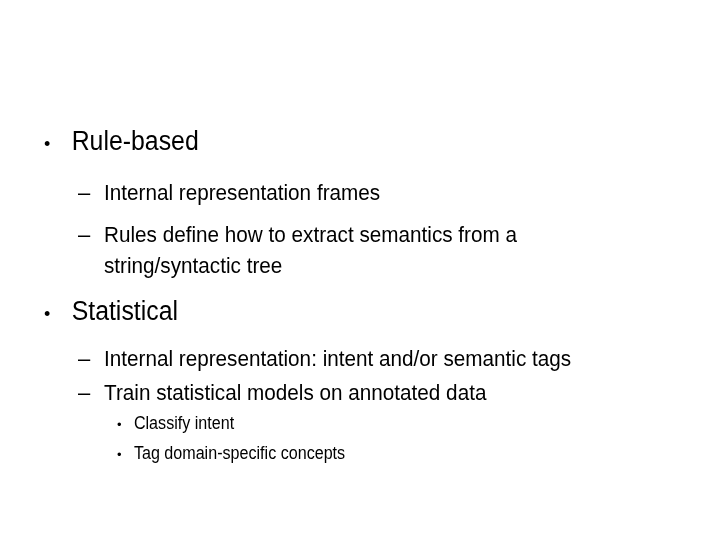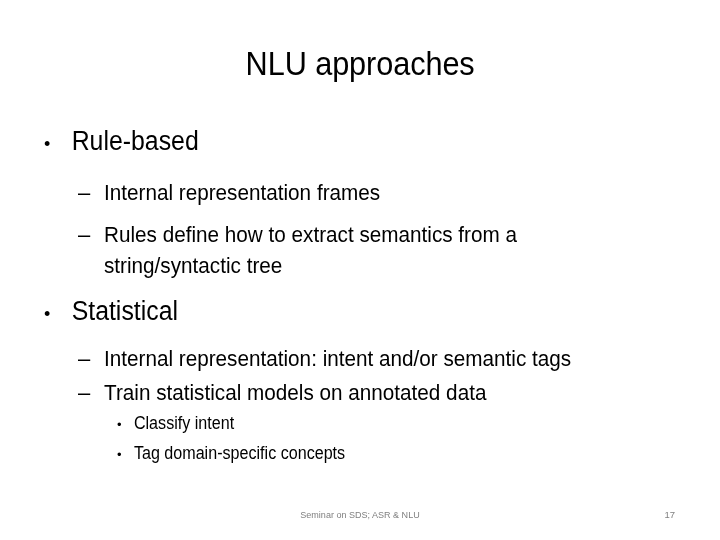--- a/index.html
+++ b/index.html
@@ -153,76 +153,69 @@
     font-size: 9.5px;
     line-height: 14px;
     color: #808080;
   }
 </style>
 </head>
 <body>
 
 <div id="slide">
 
-  <div id="title-block">
-    <span id="slide-title">NLU approaches</span>
+
+  <div id="body-block">
+
+    <div class="bullet-row lvl1">
+      <span class="bullet-mark">•</span>
+      <span class="bullet-text">Rule-based</span>
+    </div>
+
+    <div class="gap-1"></div>
+
+    <div class="bullet-row lvl2">
+      <span class="bullet-mark">–</span>
+      <span class="bullet-text">Internal representation frames</span>
+    </div>
+
+    <div class="gap-2"></div>
+
+    <div class="bullet-row lvl2">
+      <span class="bullet-mark">–</span>
+      <span class="bullet-text">Rules define how to extract  semantics from a string/syntactic tree</span>
+    </div>
+
+    <div class="gap-3"></div>
+
+    <div class="bullet-row lvl1">
+      <span class="bullet-mark">•</span>
+      <span class="bullet-text">Statistical</span>
+    </div>
+
+    <div class="gap-4"></div>
+
+    <div class="bullet-row lvl2">
+      <span class="bullet-mark">–</span>
+      <span class="bullet-text"> Internal representation: intent and/or semantic tags</span>
+    </div>
+
+    <div class="gap-5"></div>
+
+    <div class="bullet-row lvl2">
+      <span class="bullet-mark">–</span>
+      <span class="bullet-text">Train statistical models on annotated data</span>
+    </div>
+
+    <div class="bullet-row lvl3">
+      <span class="bullet-mark">•</span>
+      <span class="bullet-text">Classify intent</span>
+    </div>
+
+    <div class="bullet-row lvl3">
+      <span class="bullet-mark">•</span>
+      <span class="bullet-text">Tag domain-specific concepts</span>
+    </div>
+
   </div>
 
-  <div id="body-block">
-
-    <div class="bullet-row lvl1">
-      <span class="bullet-mark">•</span>
-      <span class="bullet-text">Rule-based</span>
-    </div>
-
-    <div class="gap-1"></div>
-
-    <div class="bullet-row lvl2">
-      <span class="bullet-mark">–</span>
-      <span class="bullet-text">Internal representation frames</span>
-    </div>
-
-    <div class="gap-2"></div>
-
-    <div class="bullet-row lvl2">
-      <span class="bullet-mark">–</span>
-      <span class="bullet-text">Rules define how to extract  semantics from a string/syntactic tree</span>
-    </div>
-
-    <div class="gap-3"></div>
-
-    <div class="bullet-row lvl1">
-      <span class="bullet-mark">•</span>
-      <span class="bullet-text">Statistical</span>
-    </div>
-
-    <div class="gap-4"></div>
-
-    <div class="bullet-row lvl2">
-      <span class="bullet-mark">–</span>
-      <span class="bullet-text"> Internal representation: intent and/or semantic tags</span>
-    </div>
-
-    <div class="gap-5"></div>
-
-    <div class="bullet-row lvl2">
-      <span class="bullet-mark">–</span>
-      <span class="bullet-text">Train statistical models on annotated data</span>
-    </div>
-
-    <div class="bullet-row lvl3">
-      <span class="bullet-mark">•</span>
-      <span class="bullet-text">Classify intent</span>
-    </div>
-
-    <div class="bullet-row lvl3">
-      <span class="bullet-mark">•</span>
-      <span class="bullet-text">Tag domain-specific concepts</span>
-    </div>
-
-  </div>
-
-  <div id="footer">
-    <span id="footer-center">Seminar on SDS; ASR &amp; NLU</span>
-    <span id="footer-page">17</span>
-  </div>
 
 </div>
 
 </body></html>

